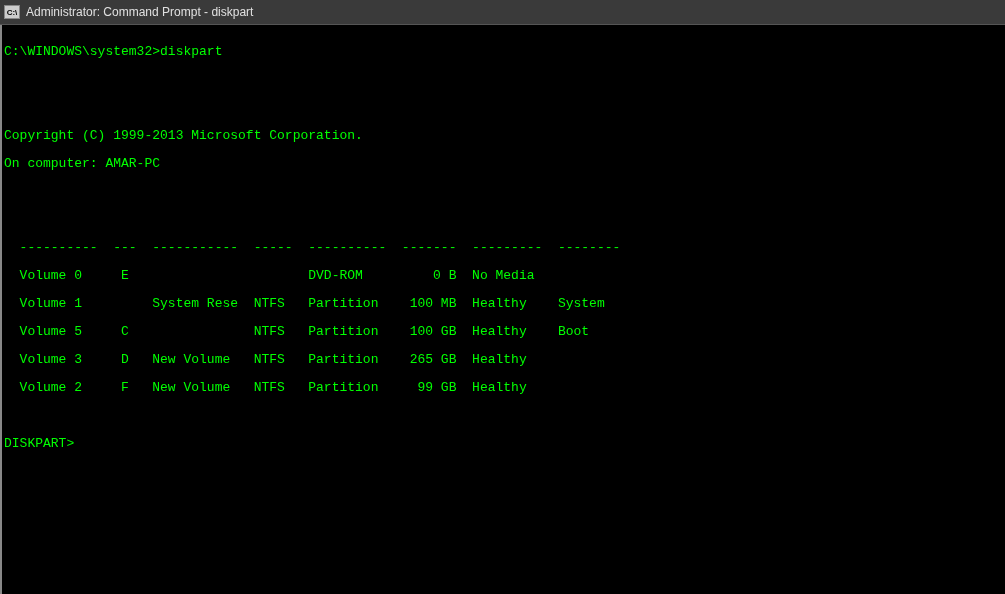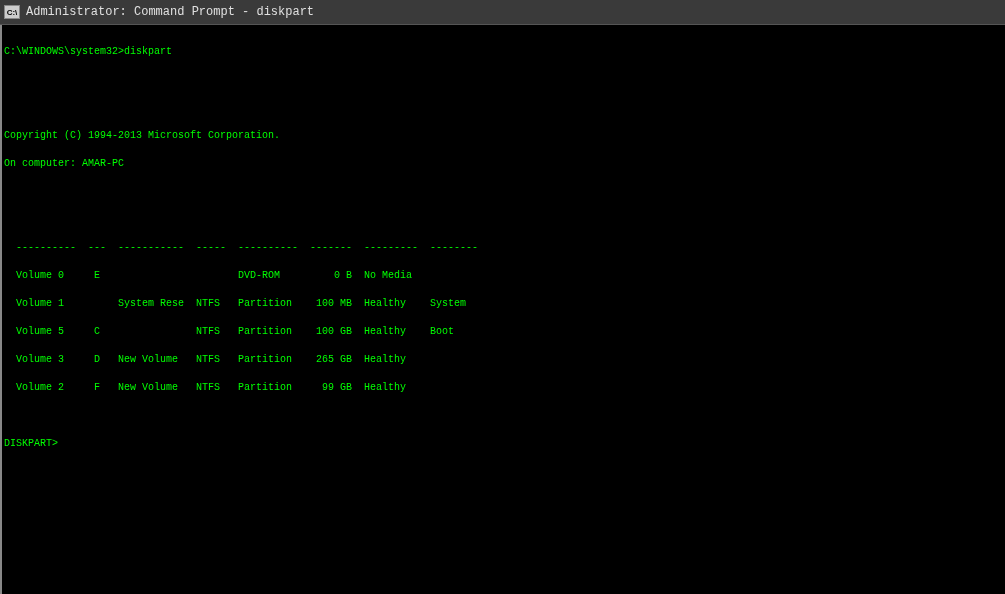--- a/index.html
+++ b/index.html
@@ -32,28 +32,28 @@
       justify-content: center;
       font-size: 8px;
       color: #000;
       font-family: Arial, sans-serif;
       font-weight: bold;
       border: 1px solid #888;
     }
     .titlebar-text {
       color: #e0e0e0;
       font-size: 12px;
-      font-family: Liberation Mono, monospace;
+      font-family: Liberation Sans, sans-serif;
       font-weight: 400;
     }
     .terminal {
       background: #000;
       color: #00ff00;
       font-family: Consolas, 'Courier New', monospace;
-      font-size: 10px;
+      font-size: 13px;
       line-height: 14px;
       padding: 6px 0 0 2px;
       white-space: pre;
       height: calc(100% - 25px);
       border-left: 2px solid #888;
       overflow: hidden;
     }
     .terminal-line {
       min-height: 14px;
     }
@@ -65,21 +65,21 @@
   <div class="titlebar-icon">
     <span>C:\</span>
   </div>
   <span class="titlebar-text">Administrator: Command Prompt - diskpart</span>
 </div>
 
 <div class="terminal">
 <div class="terminal-line">C:\WINDOWS\system32&gt;diskpart</div>
 <div class="terminal-line"></div>
 <div class="terminal-line"></div>
-<div class="terminal-line">Copyright (C) 1994-2013 Microsoft Corporation.</div>
+<div class="terminal-line">Copyright (C) 1999-2013 Microsoft Corporation.</div>
 <div class="terminal-line">On computer: AMAR-PC</div>
 <div class="terminal-line"></div>
 <div class="terminal-line"></div>
 <div class="terminal-line">  ----------  ---  -----------  -----  ----------  -------  ---------  --------</div>
 <div class="terminal-line">  Volume 0     E                       DVD-ROM         0 B  No Media</div>
 <div class="terminal-line">  Volume 1         System Rese  NTFS   Partition    100 MB  Healthy    System</div>
 <div class="terminal-line">  Volume 5     C                NTFS   Partition    100 GB  Healthy    Boot</div>
 <div class="terminal-line">  Volume 3     D   New Volume   NTFS   Partition    265 GB  Healthy</div>
 <div class="terminal-line">  Volume 2     F   New Volume   NTFS   Partition     99 GB  Healthy</div>
 <div class="terminal-line"></div>

